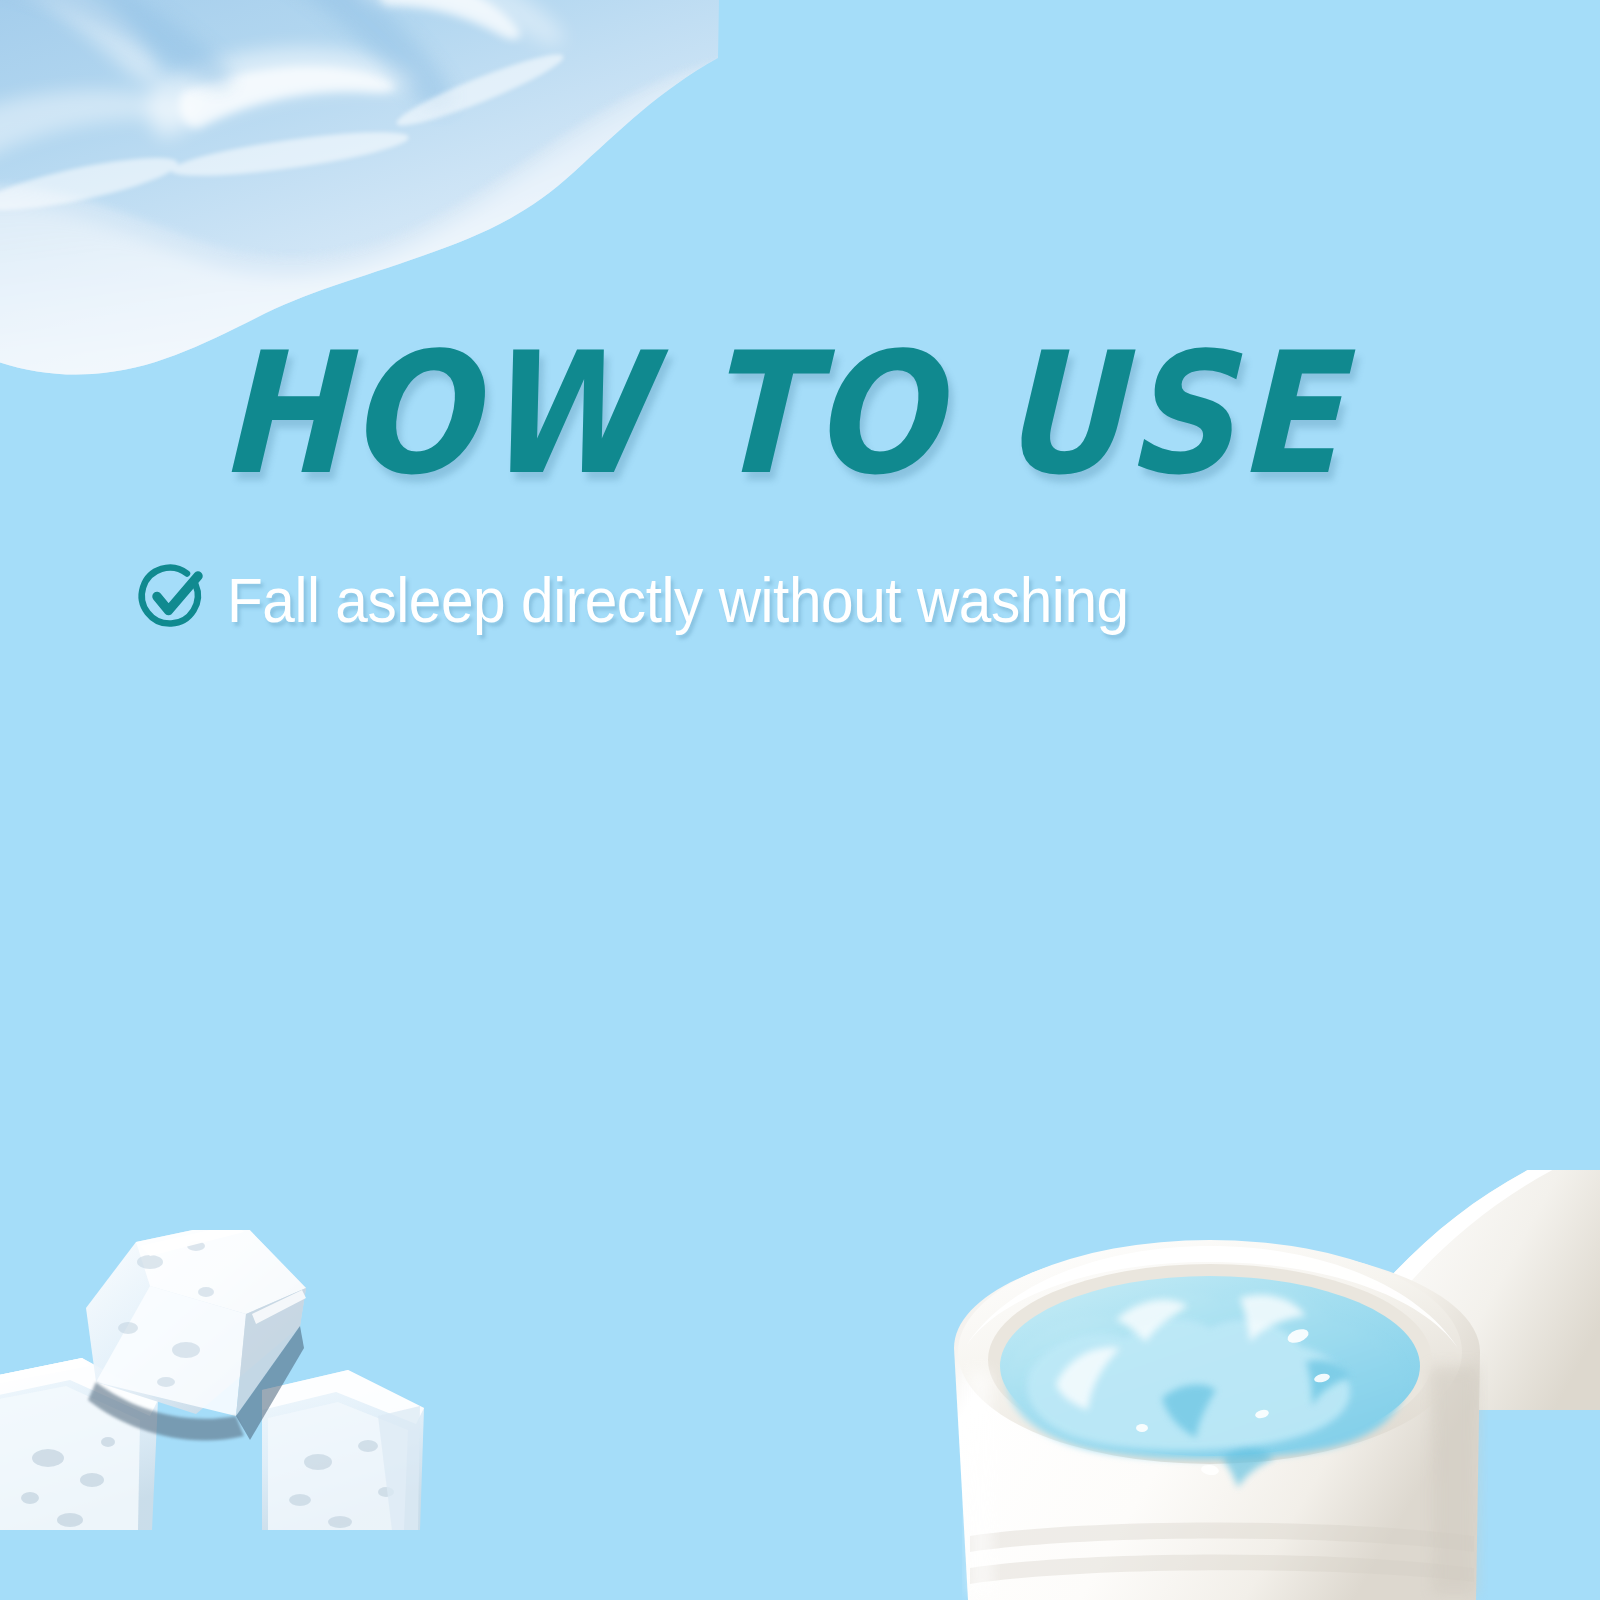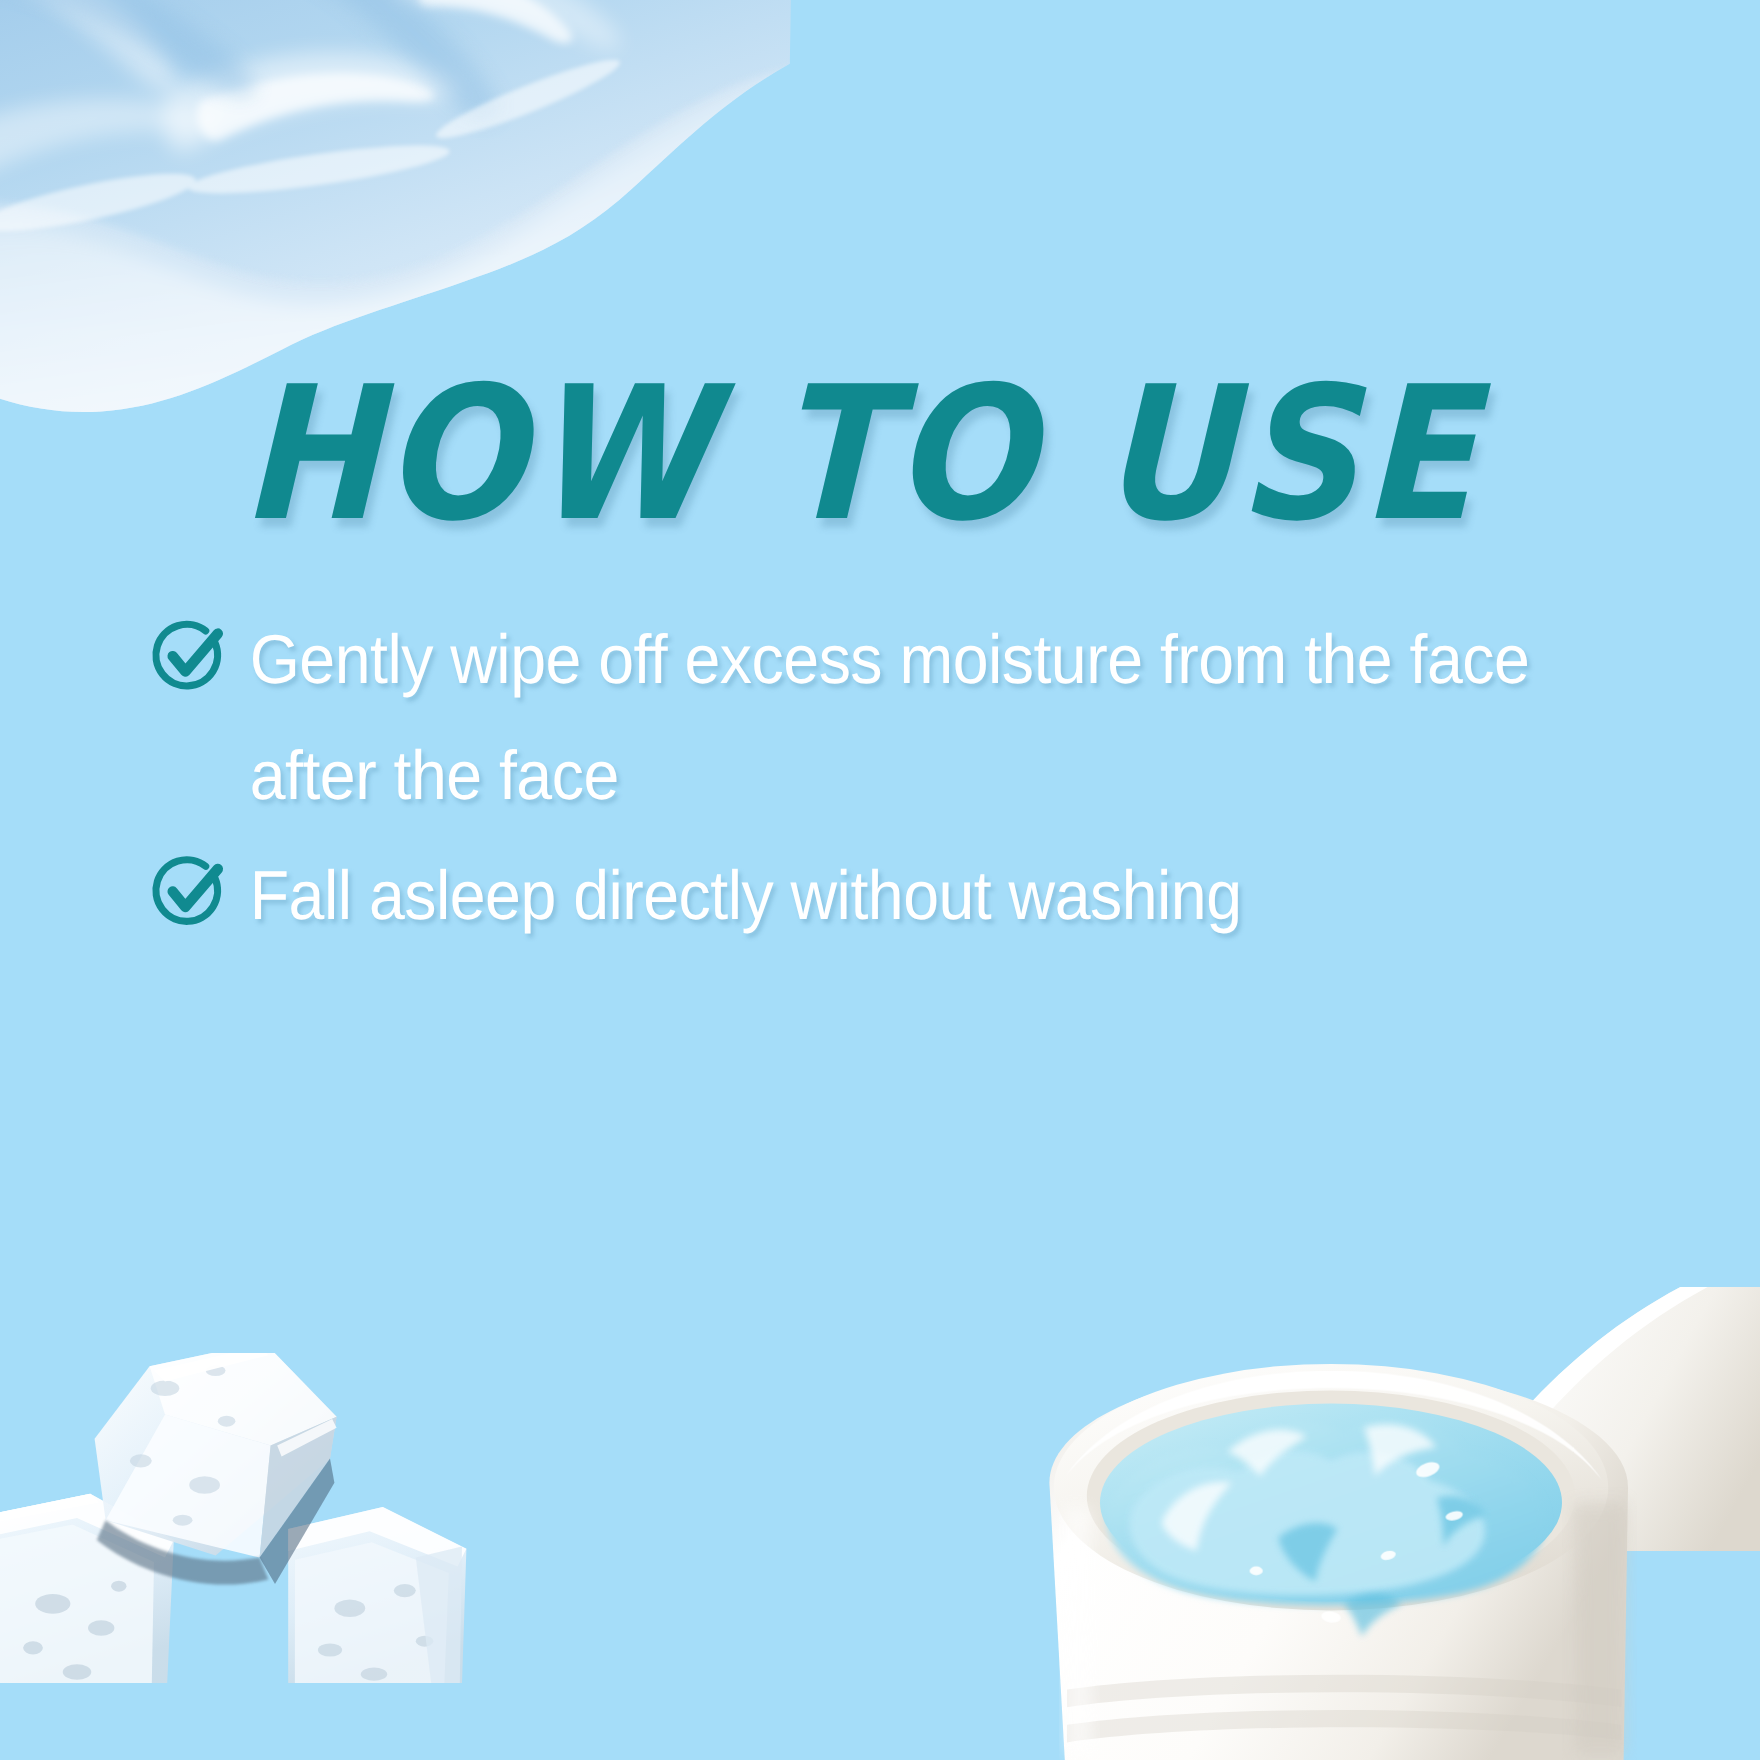--- a/index.html
+++ b/index.html
@@ -184,29 +184,20 @@
           <ellipse cx="520" cy="150" rx="90" ry="12" transform="rotate(-22 520 150)"></ellipse>
         </g>
       </g>
     </svg>
   </div>
 
   <div class="title">HOW TO USE</div>
 
   <div class="list">
 
-    <div class="bullet">
-      <span class="check-icon">
-        <svg viewBox="0 0 72 72" xmlns="http://www.w3.org/2000/svg" aria-hidden="true">
-          <path d="M60.5 24.5 A28 28 0 1 1 52 13.5" fill="none" stroke="#108a90" stroke-width="6.5" stroke-linecap="round"></path>
-          <path d="M22 36.5 L33.5 50.5 L63 16" fill="none" stroke="#108a90" stroke-width="9.5" stroke-linecap="round" stroke-linejoin="round"></path>
-        </svg>
-      </span>
-      <span class="bullet-text">Gently wipe off excess moisture from the face after the face</span>
-    </div>
 
 
     <div class="bullet">
       <span class="check-icon">
         <svg viewBox="0 0 72 72" xmlns="http://www.w3.org/2000/svg" aria-hidden="true">
           <path d="M60.5 24.5 A28 28 0 1 1 52 13.5" fill="none" stroke="#108a90" stroke-width="6.5" stroke-linecap="round"></path>
           <path d="M22 36.5 L33.5 50.5 L63 16" fill="none" stroke="#108a90" stroke-width="9.5" stroke-linecap="round" stroke-linejoin="round"></path>
         </svg>
       </span>
       <span class="bullet-text">Fall asleep directly without washing</span>

